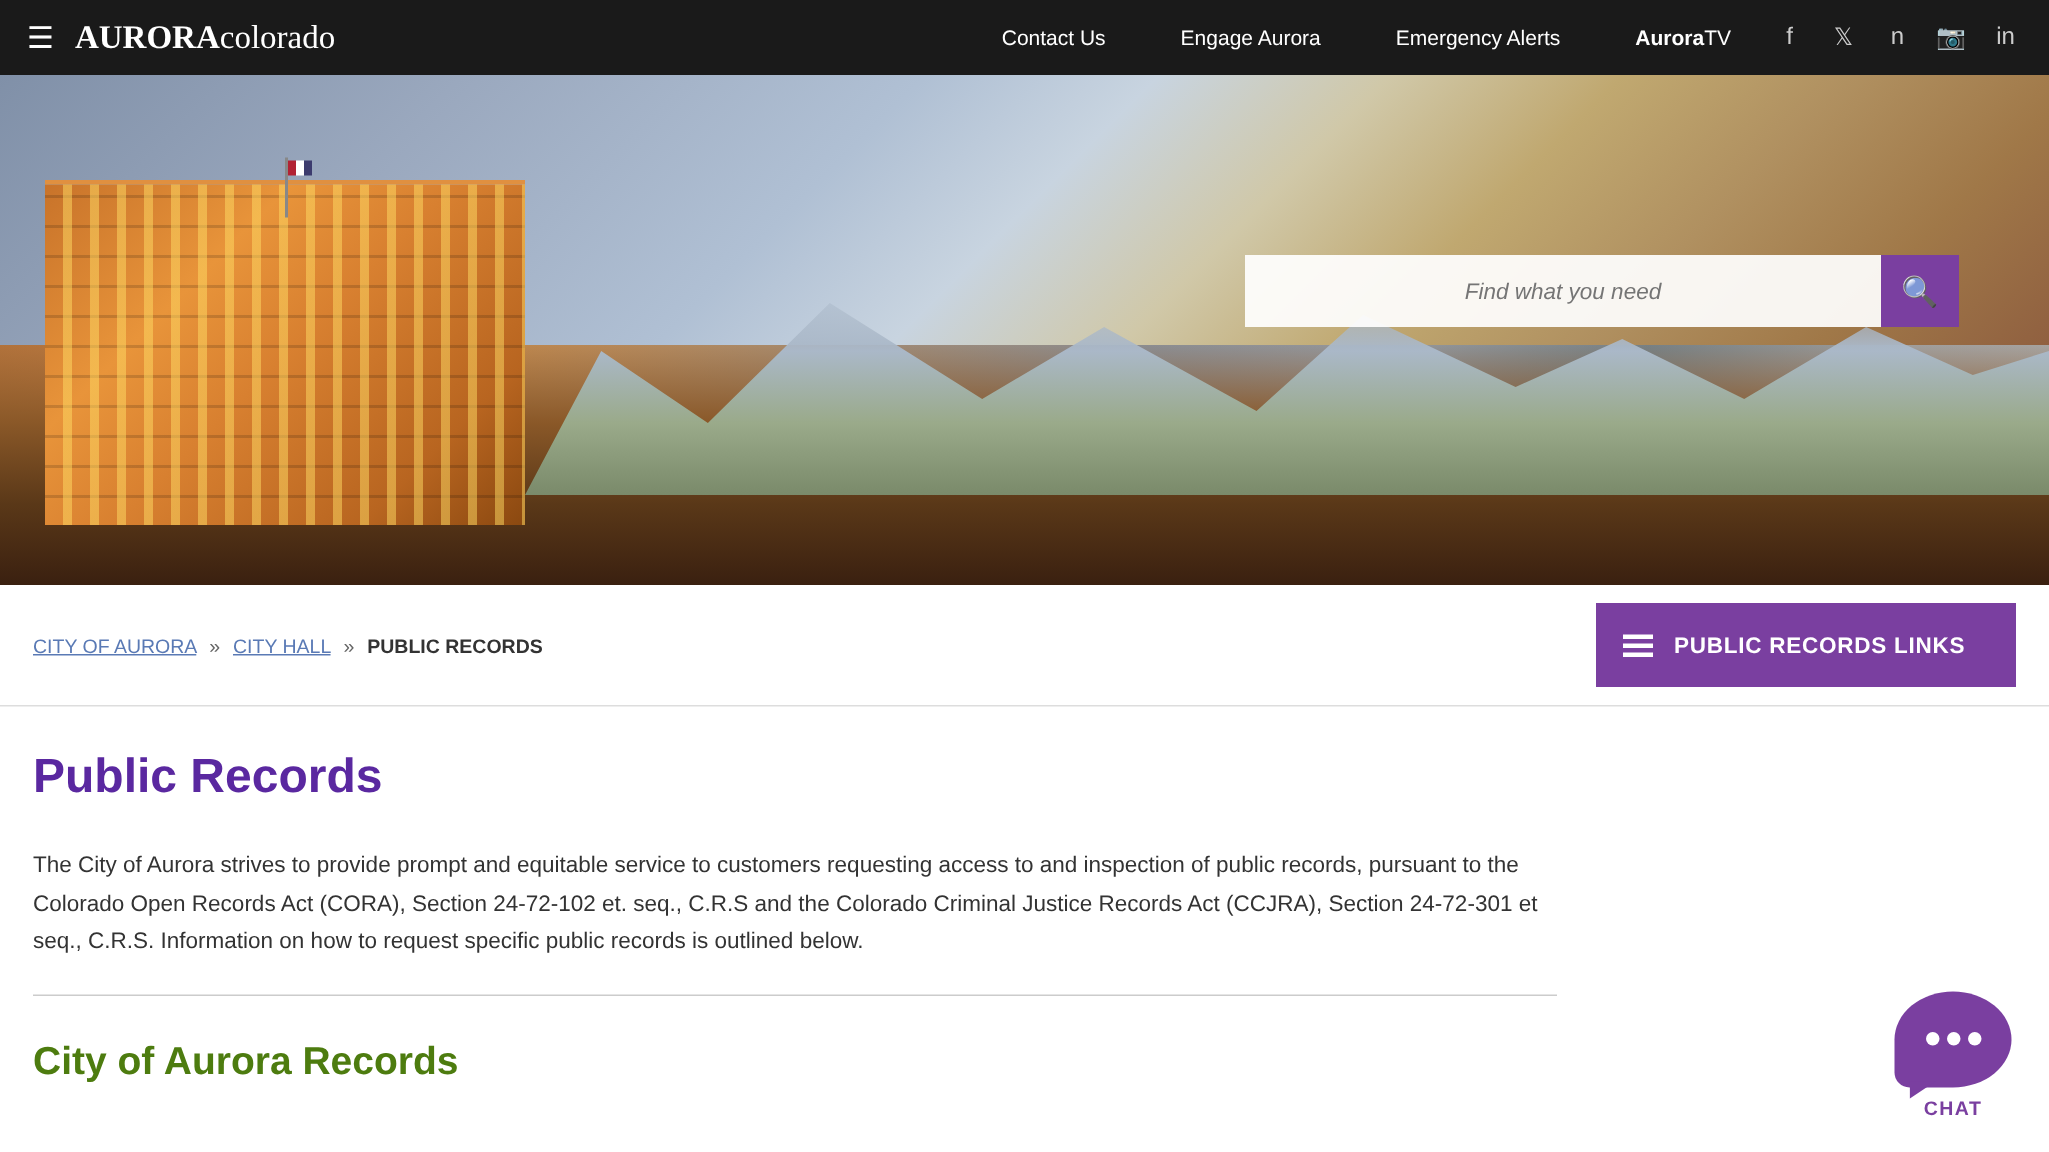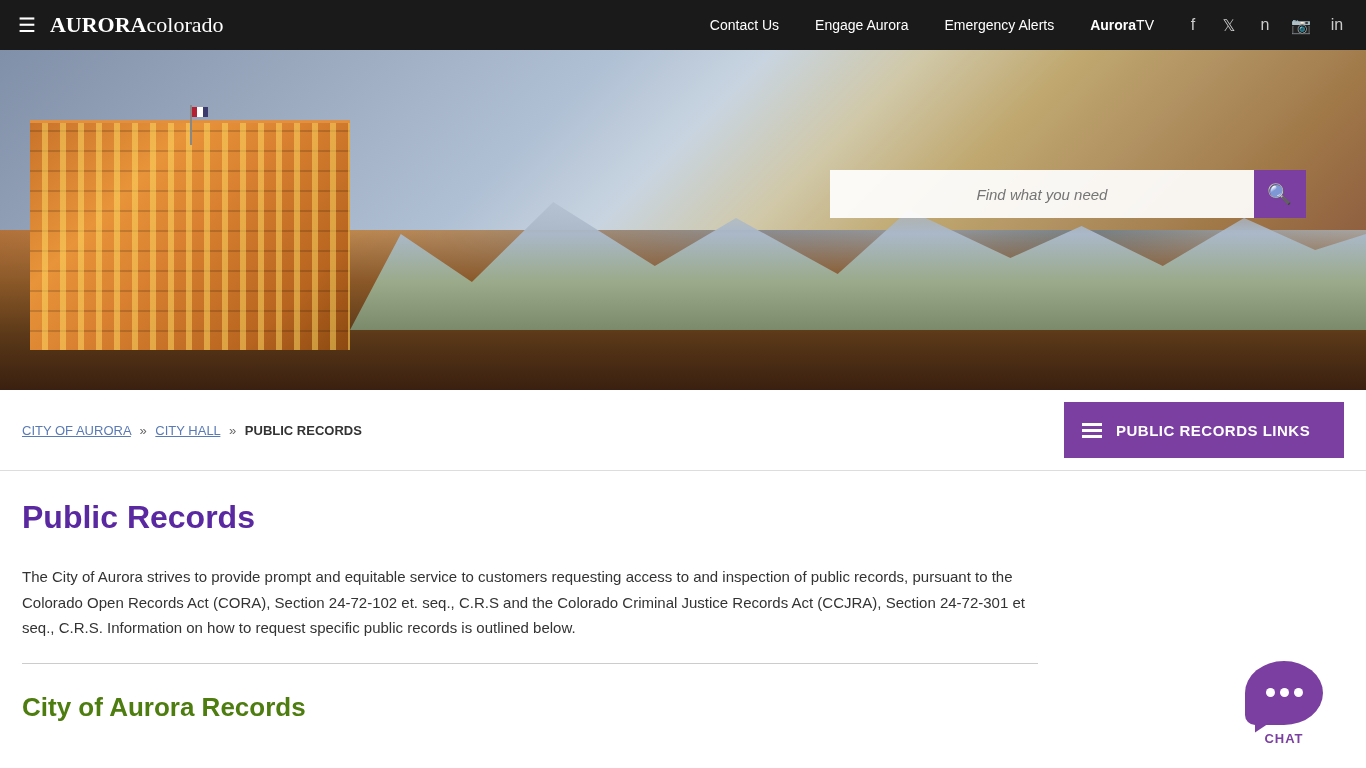--- a/index.html
+++ b/index.html
@@ -33,21 +33,21 @@
       color: #fff;
       font-weight: 900;
     }
     .header-logo span.colorado {
       color: #fff;
       font-weight: 400;
     }
     .header-nav {
       display: flex;
       align-items: center;
-      gap: 0;
+      gap: 14px;
     }
     .header-nav a {
       color: #fff;
       text-decoration: none;
       font-size: 14px;
       padding: 0 18px;
       height: 50px;
       display: flex;
       align-items: center;
     }
@@ -288,21 +288,21 @@
       font-size: 26px;
       font-weight: bold;
       color: #4d7c0f;
       margin-bottom: 10px;
     }
 
     
     .chat-btn {
       position: fixed;
       bottom: 20px;
-      right: 37px;
+      right: 19px;
       width: 90px;
       height: 90px;
       cursor: pointer;
       display: flex;
       flex-direction: column;
       align-items: center;
       justify-content: center;
     }
     .chat-bubble {
       width: 78px;

